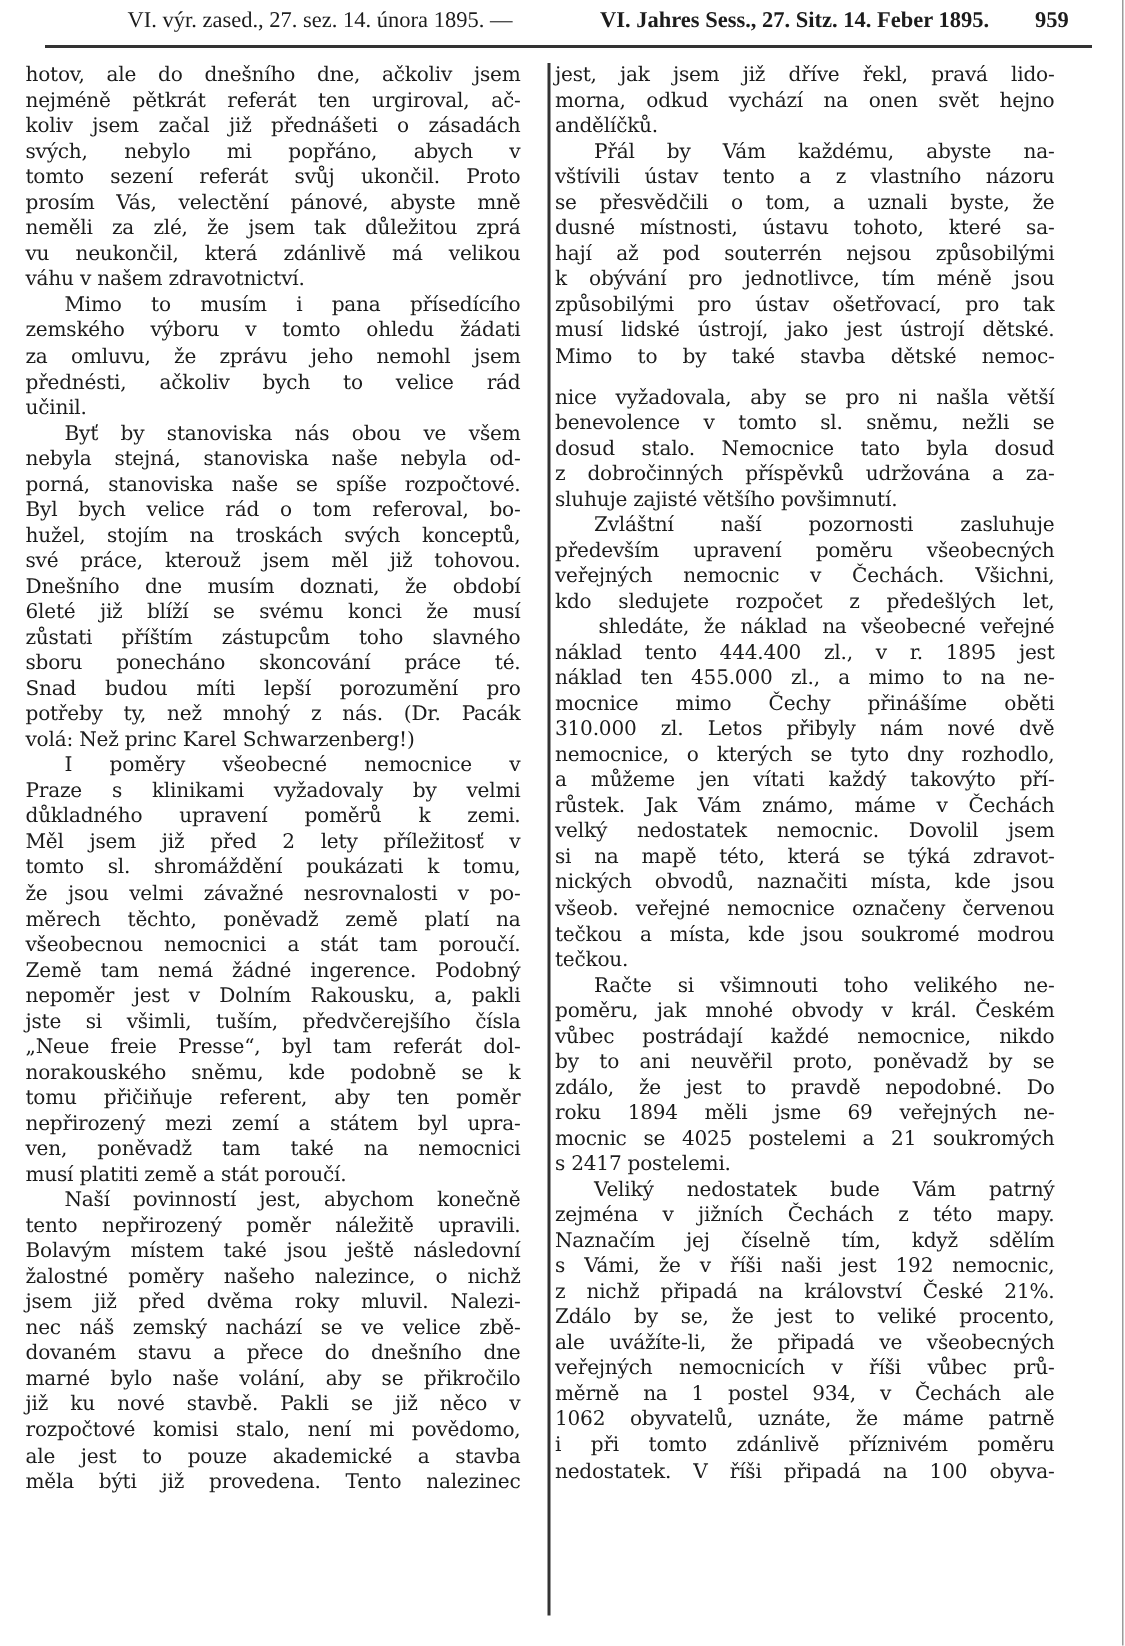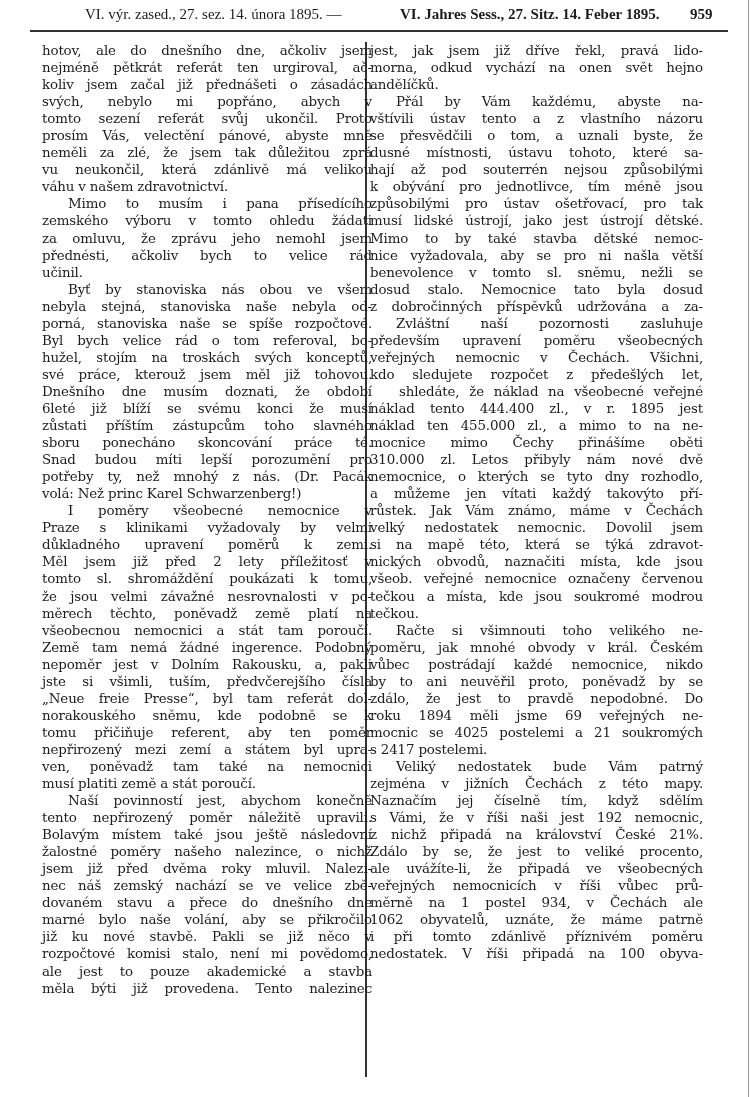--- a/index.html
+++ b/index.html
@@ -67,21 +67,21 @@
       background: #333;
     }
     .column {
       position: absolute;
       top: 42px;
       font-size: 13.4px;
       line-height: 17.05px;
       letter-spacing: -0.15px;
     }
     .col-left {
-      left: 42px;
+      left: 17px;
       width: 330px;
     }
     .col-right {
       left: 370px;
       width: 333px;
     }
     .line {
       display: block;
       white-space: nowrap;
       text-align: justify;
@@ -175,24 +175,25 @@
     <span class="line last" style="display: block;">andělíčků.</span>
     <span class="line indent" style="display: block;">Přál by Vám každému, abyste na-</span>
     <span class="line" style="display: block;">vštívili ústav tento a z vlastního názoru</span>
     <span class="line" style="display: block;">se přesvědčili o tom, a uznali byste, že</span>
     <span class="line" style="display: block;">dusné místnosti, ústavu tohoto, které sa-</span>
     <span class="line" style="display: block;">hají až pod souterrén nejsou způsobilými</span>
     <span class="line" style="display: block;">k obývání pro jednotlivce, tím méně jsou</span>
     <span class="line" style="display: block;">způsobilými pro ústav ošetřovací, pro tak</span>
     <span class="line" style="display: block;">musí lidské ústrojí, jako jest ústrojí dětské.</span>
     <span class="line" style="display: block;">Mimo to by také stavba dětské nemoc-</span>
-    <span class="line" style="display: block;">nice vyžadovala, aby se pro ni našla větší</span>
+    <span class="line" style="display: block; margin-top: 10px;">nice vyžadovala, aby se pro ni našla větší</span>
     <span class="line" style="display: block;">benevolence v tomto sl. sněmu, nežli se</span>
     <span class="line" style="display: block;">dosud stalo. Nemocnice tato byla dosud</span>
     <span class="line" style="display: block;">z dobročinných příspěvků udržována a za-</span>
+    <span class="line last" style="display: block;">sluhuje zajisté většího povšimnutí.</span>
     <span class="line indent" style="display: block;">Zvláštní naší pozornosti zasluhuje</span>
     <span class="line" style="display: block;">především upravení poměru všeobecných</span>
     <span class="line" style="display: block;">veřejných nemocnic v Čechách. Všichni,</span>
     <span class="line" style="display: block;">kdo sledujete rozpočet z předešlých let,</span>
     <span class="line" style="display: block; margin-left: 29px;">shledáte, že náklad na všeobecné veřejné</span>
     <span class="line" style="display: block;">náklad tento 444.400 zl., v r. 1895 jest</span>
     <span class="line" style="display: block;">náklad ten 455.000 zl., a mimo to na ne-</span>
     <span class="line" style="display: block;">mocnice mimo Čechy přinášíme oběti</span>
     <span class="line" style="display: block;">310.000 zl. Letos přibyly nám nové dvě</span>
     <span class="line" style="display: block;">nemocnice, o kterých se tyto dny rozhodlo,</span>

